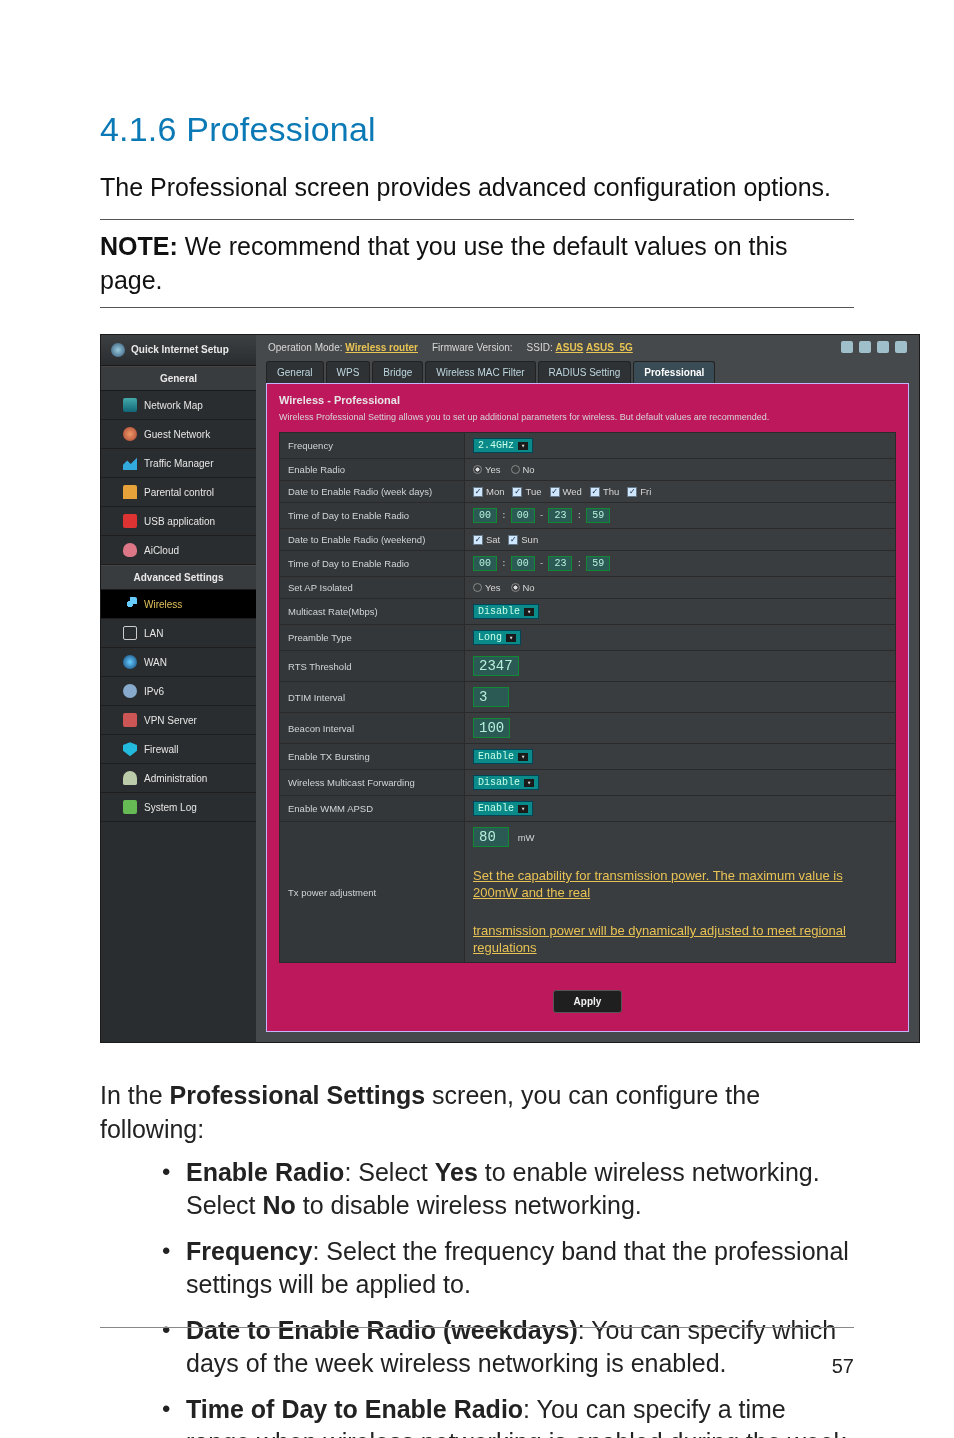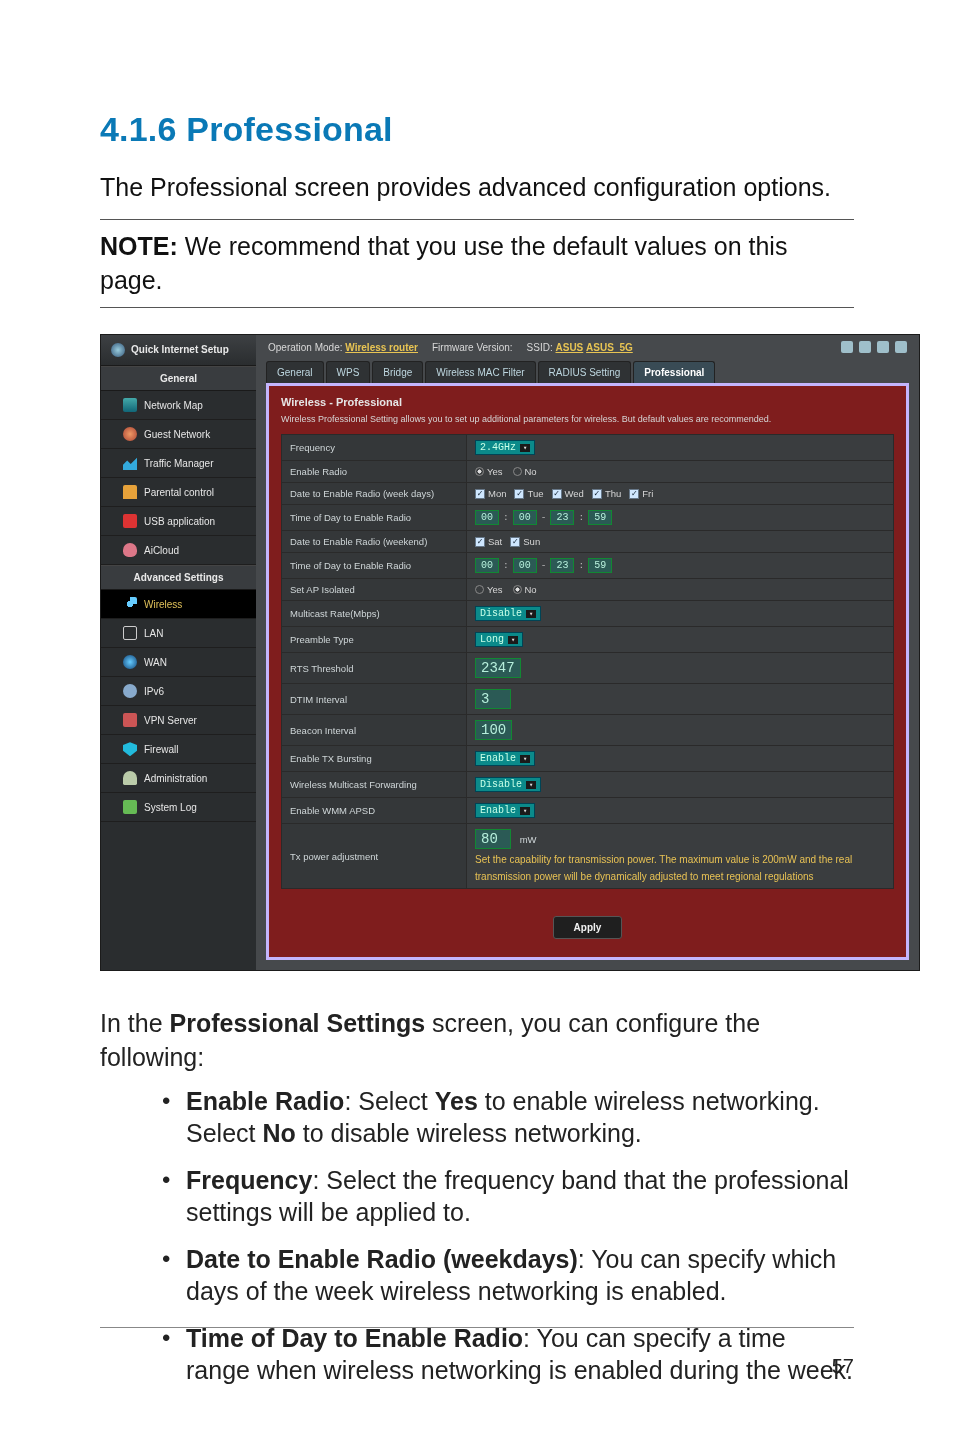--- a/index.html
+++ b/index.html
@@ -1,18 +1,18 @@
 <!DOCTYPE html>
 <html><head>
 <meta charset="utf-8">
 <style>
   * { box-sizing: border-box; margin: 0; padding: 0; }
   body { background: #fff; font-family: "Segoe UI", "Myriad Pro", Arial, sans-serif; color: #222; width: 954px; height: 1438px; position: relative; }
   .page { padding: 110px 100px 0 100px; }
-  h2.section-heading { color: #0a79b6; font-weight: 700; font-size: 34px; margin-bottom: 22px; letter-spacing: 0.2px; }
+  h2.section-heading { color: #0a79b6; font-weight: 400; font-size: 34px; margin-bottom: 22px; letter-spacing: 0.2px; }
   p.body-text { font-size: 25px; line-height: 1.35; margin-bottom: 14px; color: #111; }
   hr.thin { border: none; border-top: 1px solid #555; margin: 0 0 10px 0; }
   p.note-row { font-size: 25px; line-height: 1.35; margin-bottom: 10px; color: #111; }
   p.note-row strong { font-weight: 700; }
   hr.thin2 { border: none; border-top: 1px solid #555; margin: 0 0 26px 0; }
 
   
   .ui-shot { width: 820px; margin: 0 auto 36px auto; background: #333639; display: flex; font-family: Arial, sans-serif; font-size: 10px; color: #dcdcdc; border: 1px solid #1b1b1b; }
   .ui-left { width: 155px; background: #2a2d2f; }
   .qis { display: flex; align-items: center; gap: 6px; padding: 8px 10px; background: linear-gradient(#3d4043,#2a2d2f); border-bottom: 1px solid #1a1a1a; color: #e8e8e8; font-weight: bold; font-size: 10px; line-height: 1.2; }
@@ -26,41 +26,41 @@
   .top-bar { display: flex; align-items: center; justify-content: space-between; padding: 6px 12px 2px 12px; font-size: 10px; color: #d8d8d8; }
   .top-left { display: flex; gap: 14px; }
   .top-left a { color: #e8c453; text-decoration: underline; font-weight: bold; }
   .top-icons { display: flex; gap: 6px; }
   .top-icons span { width: 12px; height: 12px; display: inline-block; background: #9fbfca; border-radius: 2px; }
 
   .tabs { display: flex; gap: 0; padding: 6px 10px 0 10px; }
   .tab { padding: 5px 10px; background: #2f3234; border: 1px solid #222; border-bottom: none; font-size: 10px; color: #bdd6df; cursor: pointer; border-top-left-radius: 3px; border-top-right-radius: 3px; margin-right: 2px; }
   .tab.active { background: #394b55; color: #fff; font-weight: bold; }
 
-  .panel { margin: 0 10px 10px 10px; background: #7f1d1d; border: 3px solid #c4b5fd; }
+  .panel { margin: 0 10px 10px 10px; background: #be185d; border: 1px solid #c4b5fd; }
   .panel-inner { padding: 10px 12px 12px 12px; }
   .panel-title { color: #e6e6e6; font-weight: bold; font-size: 11px; margin-bottom: 6px; }
   .panel-sub { color: #d6d6d6; font-size: 9px; margin-bottom: 10px; }
 
   table.cfg { width: 100%; border-collapse: collapse; }
   table.cfg td { border: 1px solid #2a2a2a; background: #3a3d3f; padding: 5px 8px; font-size: 9.5px; color: #cfd6d8; vertical-align: middle; }
   table.cfg td.lbl { width: 185px; background: #343739; }
   .sel { display: inline-flex; align-items: center; background: #0b8a8a; color: #c8ffe8; font-family: "Courier New", monospace; font-size: 10px; padding: 1px 4px; border: 1px solid #045; }
   .sel .car { margin-left: 4px; background: #1a1a1a; color: #ddd; font-size: 7px; padding: 0 3px; }
   .radio-pair { display: inline-flex; gap: 10px; align-items: center; color: #d6d6d6; font-size: 9.5px; }
   .r { width: 9px; height: 9px; border-radius: 50%; border: 1px solid #888; display: inline-block; margin-right: 3px; vertical-align: -1px; }
   .r.on { background: radial-gradient(circle at 50% 50%, #ddd 0 40%, transparent 41%); }
   .chk-row { display: flex; gap: 8px; flex-wrap: wrap; }
   .chk { display: inline-flex; align-items: center; gap: 3px; font-size: 9.5px; color: #d6d6d6; }
   .chk .cb { width: 10px; height: 10px; background: #cfe7ff; border: 1px solid #678; display: inline-flex; align-items: center; justify-content: center; font-size: 8px; color: #123; }
   .time-cells { display: flex; gap: 4px; align-items: center; font-family: "Courier New", monospace; color: #b7efdc; }
   .tc { background: #2b5a55; border: 1px solid #183; padding: 1px 5px; font-size: 10px; }
   .tc-sep { color: #bbb; }
   .num-in { background: #2b5a55; border: 1px solid #183; padding: 1px 5px; font-family: "Courier New", monospace; color: #b7efdc; font-size: 14px; display: inline-block; min-width: 36px; }
-  .hint { color: #e8c254; font-size: 10px; margin-top: 4px; line-height: 1.3; }
+  .hint { color: #e8c254; font-size: 13px; margin-top: 21px; line-height: 1.3; text-decoration: underline; }
   .apply-row { text-align: center; padding: 10px 0 6px 0; }
   .apply-btn { background: #1f1f1f; color: #f1f1f1; font-weight: bold; font-size: 10px; padding: 5px 20px; border: 1px solid #555; border-radius: 3px; cursor: pointer; margin-top: 17px; }
 
   
   .follow { }
   .follow p.lead { font-size: 25px; line-height: 1.35; margin-bottom: 10px; }
   ul.bul { list-style: none; padding-left: 86px; }
   ul.bul > li { position: relative; font-size: 25px; line-height: 1.3; margin-bottom: 14px; }
   ul.bul > li::before { content: "•"; position: absolute; left: -24px; top: 0; font-size: 24px; color: #222; }
   ul.bul strong { font-weight: 700; }

